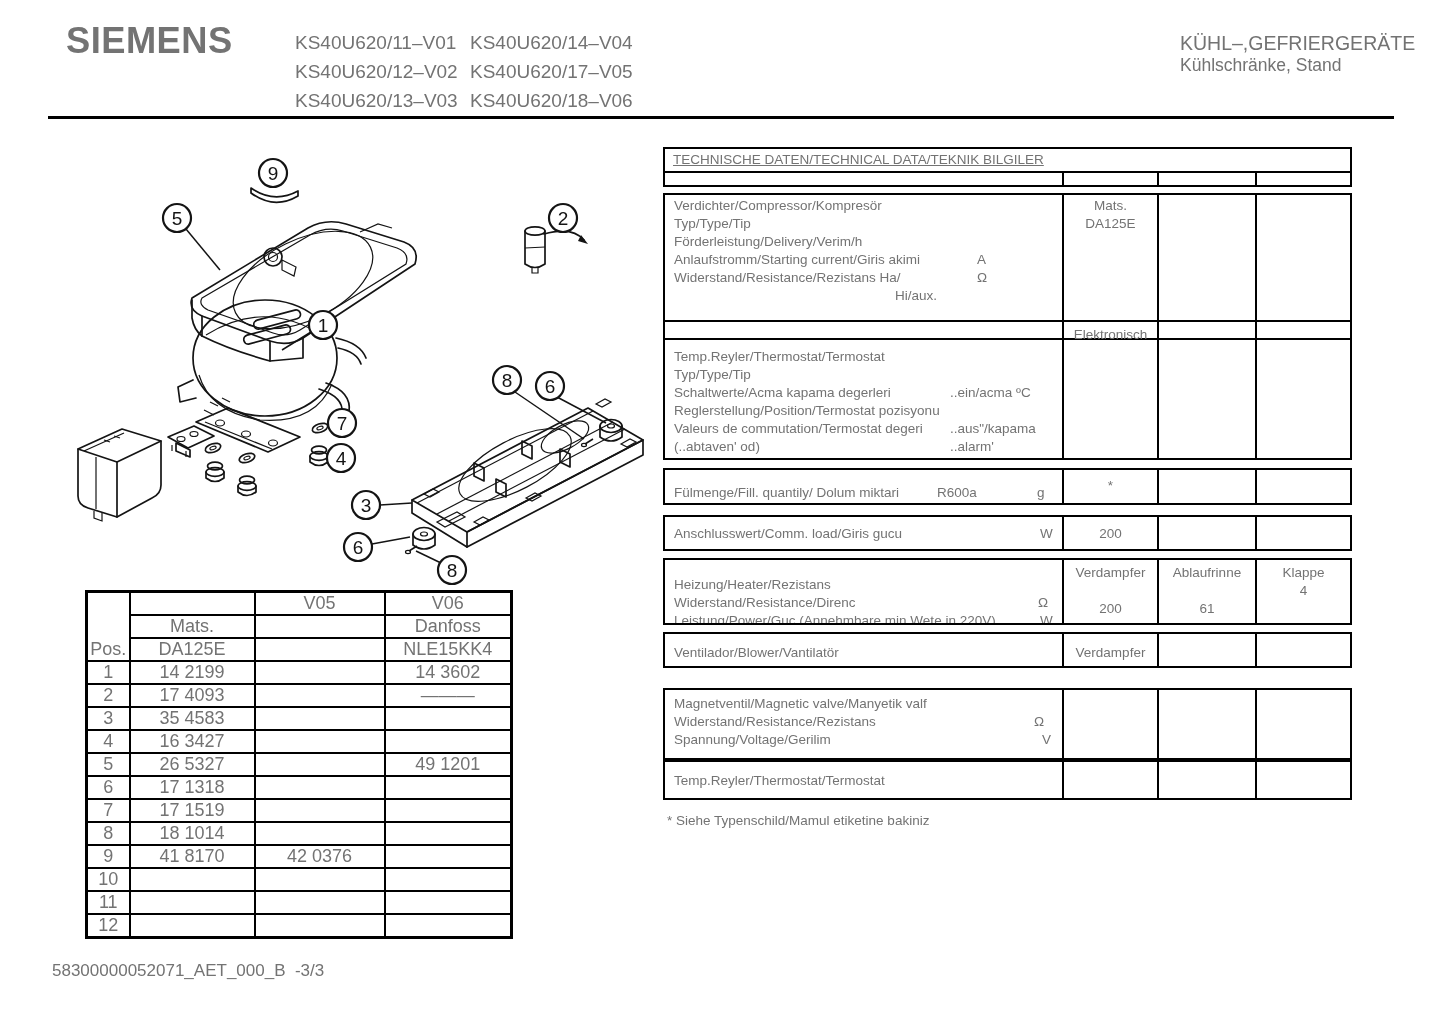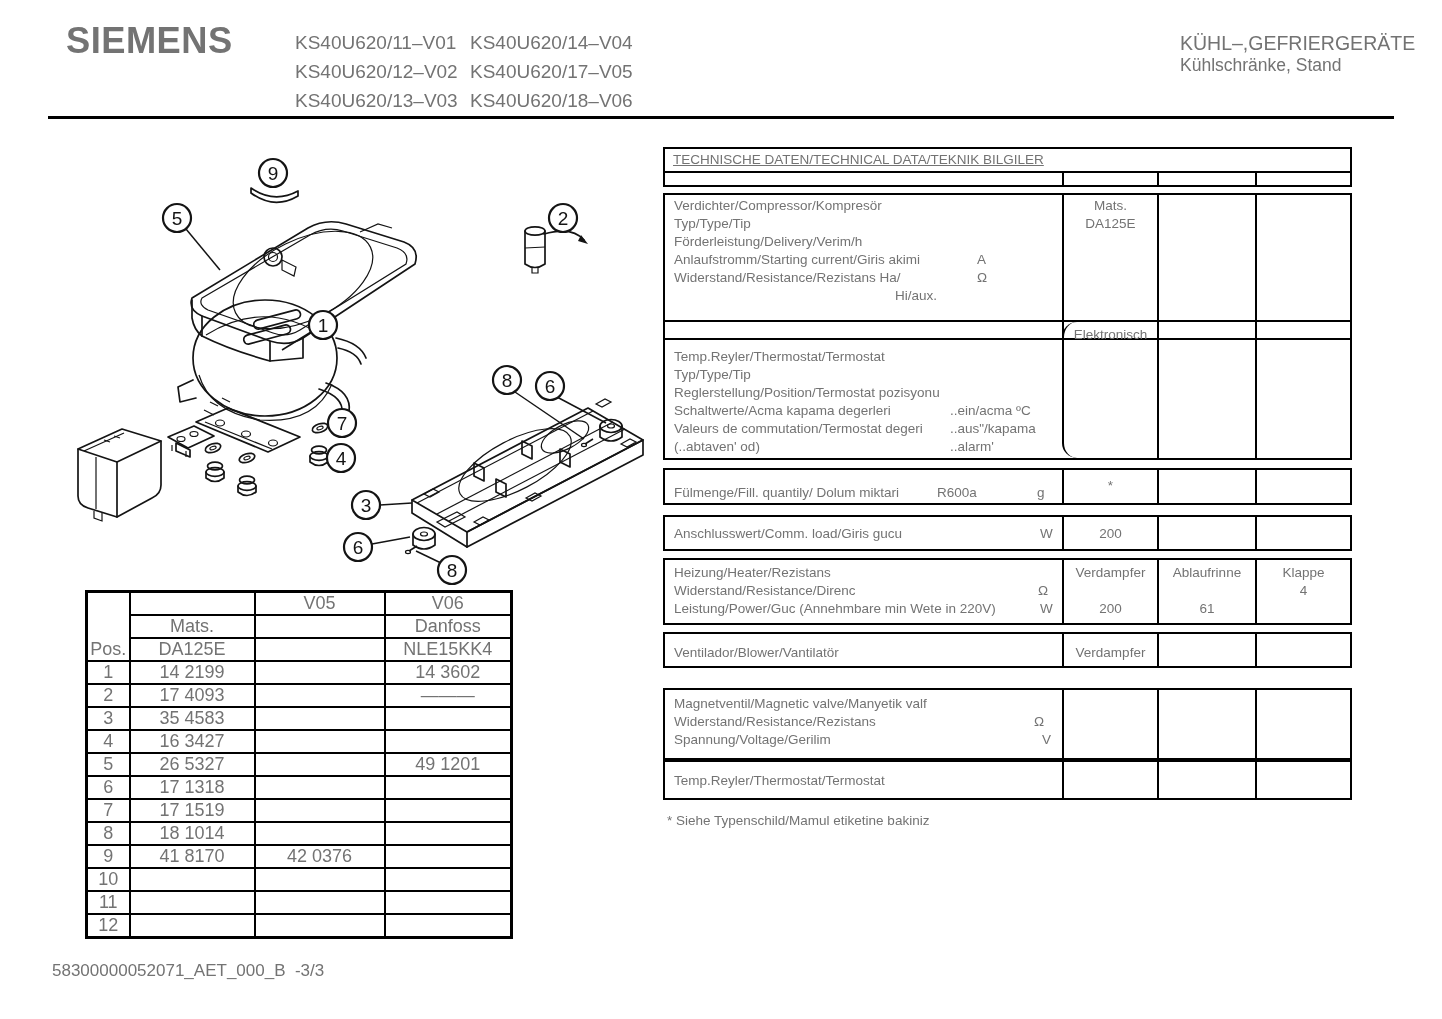--- a/index.html
+++ b/index.html
@@ -354,26 +354,26 @@
         <div class="cl">DA125E</div>
       </div>
       <div class="ccell"></div>
       <div class="ccell"></div>
     </div>
 
     <div class="tbox" style="top:173px;height:140px;">
       <div class="lab" style="padding-top:26px;">
         <div class="tl"><span>Temp.Reyler/Thermostat/Termostat</span></div>
         <div class="tl"><span>Typ/Type/Tip</span></div>
+        <div class="tl"><span>Schaltwerte/Acma kapama degerleri</span><span class="u" style="left:276px;">..ein/acma ºC</span></div>
         <div class="tl"><span>Reglerstellung/Position/Termostat  pozisyonu</span></div>
-        <div class="tl"><span>Schaltwerte/Acma kapama degerleri</span><span class="u" style="left:276px;">..ein/acma ºC</span></div>
         <div class="tl"><span>Valeurs de commutation/Termostat degeri</span><span class="u" style="left:276px;">..aus"/kapama</span></div>
         <div class="tl"><span>(..abtaven' od)</span><span class="u" style="left:276px;">..alarm'</span></div>
       </div>
-      <div class="ccell" style="padding-top:4px;border-radius:15px;">
+      <div class="ccell" style="padding-top:4px;">
         <div class="cl">Elektronisch</div>
       </div>
       <div class="ccell"></div>
       <div class="ccell"></div>
     </div>
 
     <div class="tbox" style="top:321px;height:37px;">
       <div class="lab" style="display:flex;align-items:flex-end;padding-bottom:1px;">
         <div class="tl" style="width:100%;"><span>Fülmenge/Fill. quantily/ Dolum miktari</span><span class="u" style="left:263px;">R600a</span><span class="u" style="left:363px;">g</span></div>
       </div>
@@ -389,21 +389,21 @@
         <div class="tl"><span>Anschlusswert/Comm. load/Giris gucu</span><span class="u" style="left:366px;">W</span></div>
       </div>
       <div class="ccell" style="padding-top:8px;">
         <div class="cl">200</div>
       </div>
       <div class="ccell"></div>
       <div class="ccell"></div>
     </div>
 
     <div class="tbox" style="top:411px;height:67px;">
-      <div class="lab" style="padding-top:4px;">
+      <div class="lab" style="padding-top:4px;margin-top:12px;">
         <div class="tl"><span>Heizung/Heater/Rezistans</span></div>
         <div class="tl"><span>Widerstand/Resistance/Direnc</span><span class="u" style="left:364px;">Ω</span></div>
         <div class="tl"><span>Leistung/Power/Guc (Annehmbare min Wete in 220V)</span><span class="u" style="left:366px;">W</span></div>
       </div>
       <div class="ccell" style="padding-top:4px;">
         <div class="cl">Verdampfer</div>
         <div class="cl"></div>
         <div class="cl">200</div>
       </div>
       <div class="ccell" style="padding-top:4px;">

